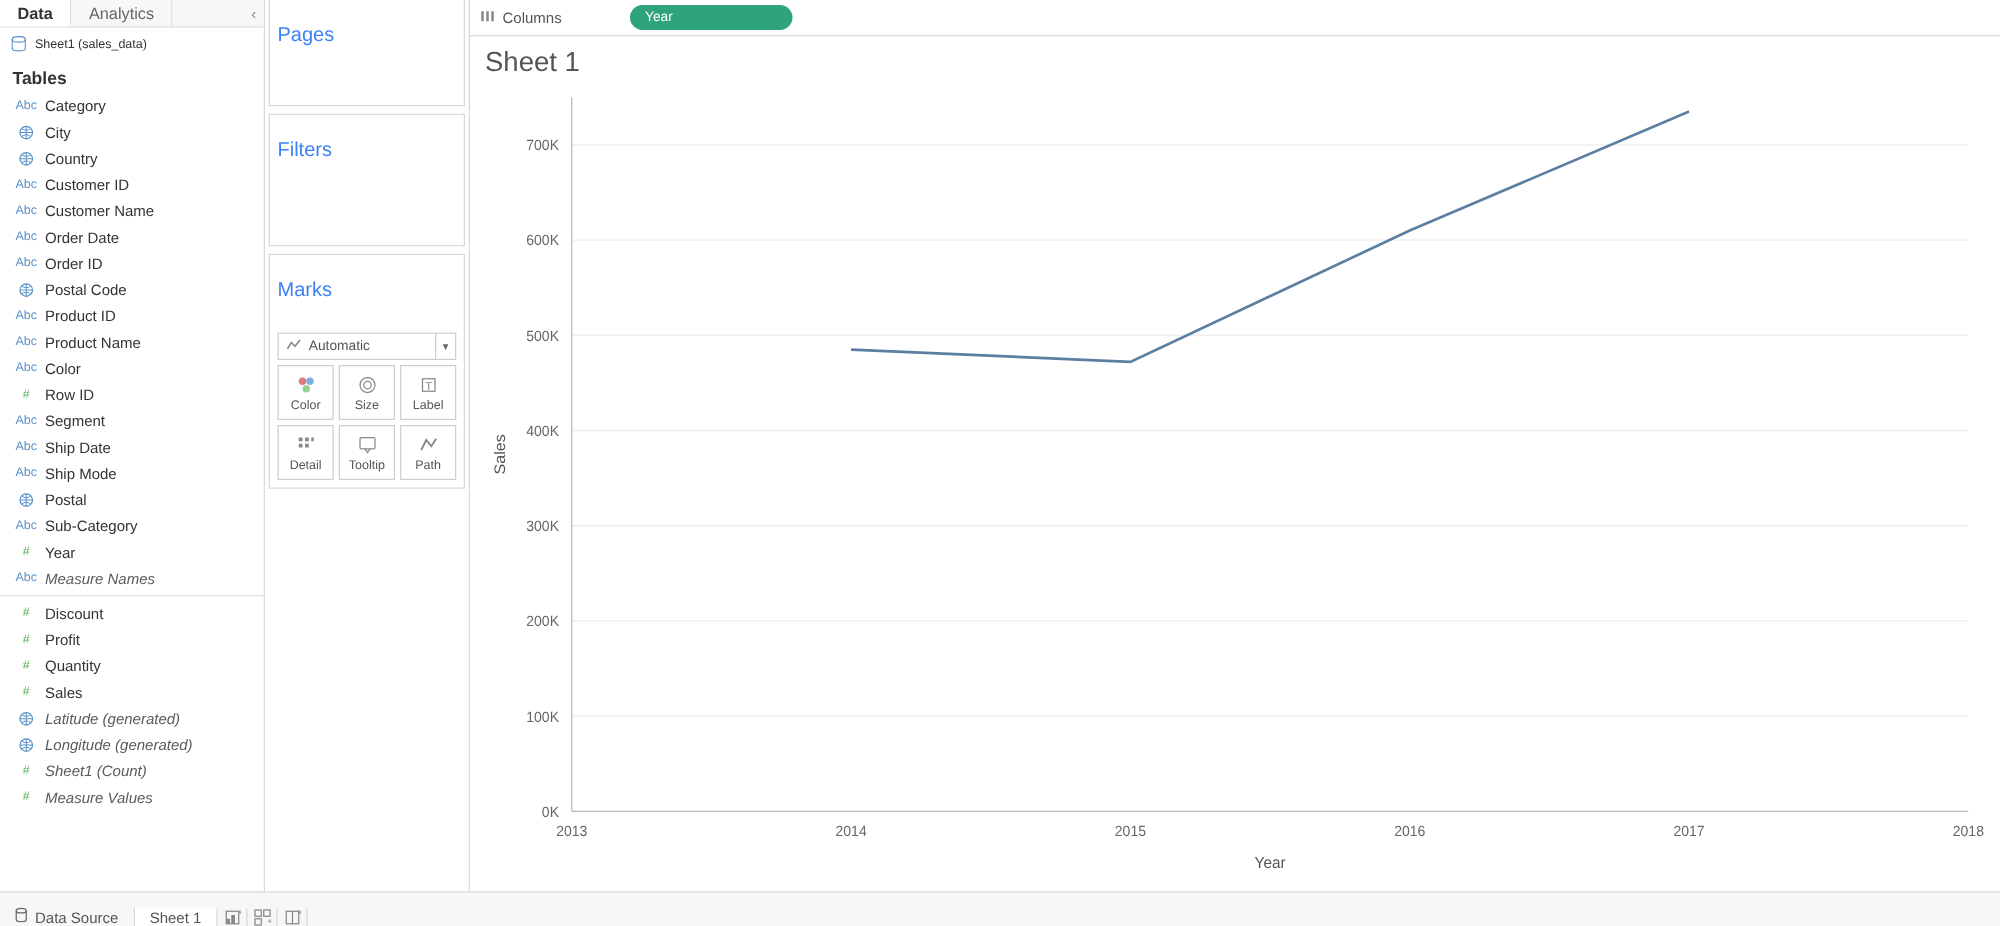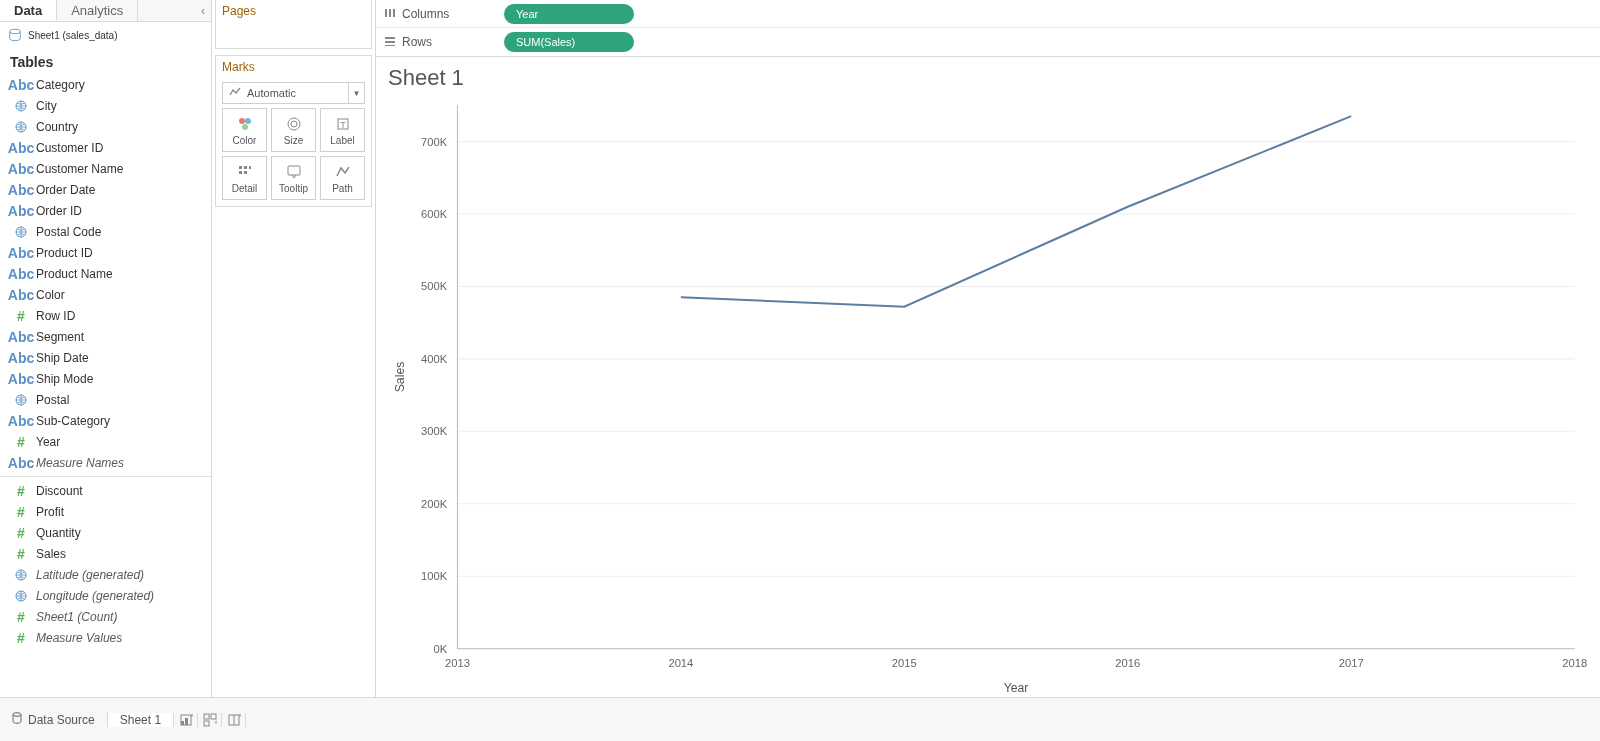--- a/index.html
+++ b/index.html
@@ -19,34 +19,34 @@
 .ds-row { display: flex; align-items: center; padding: 6px 8px; gap: 6px; font-size: 10px; }
 .ds-icon { width: 14px; height: 14px; }
 .search-row { display: flex; align-items: center; padding: 3px 6px; gap: 4px; }
 .search-box { flex: 1; display: flex; align-items: center; border: 1px solid #cfcfcf; border-radius: 2px; height: 22px; padding: 0 4px; }
 .search-box input { border: none; outline: none; flex: 1; font-size: 12px; background: transparent; }
 .search-ic { color: #999; font-size: 11px; }
 .mini-btn { width: 16px; height: 16px; display: flex; align-items: center; justify-content: center; color: #666; cursor: pointer; }
 .section-hdr { padding: 6px 10px 4px 10px; font-weight: 700; font-size: 14px; }
 .field-list { flex: 1; overflow-y: auto; }
 .field { display: flex; align-items: center; padding: 2px 10px 2px 14px; gap: 8px; height: 21px; cursor: pointer; }
-.ficon { width: 14px; height: 12px; display: flex; align-items: center; justify-content: center; font-size: 14px; font-weight: 700; }
+.ficon { width: 14px; height: 12px; display: flex; align-items: center; justify-content: center; font-size: 10px; font-weight: 400; }
 .ficon.abc { color: #5b91c8; }
 .ficon.num { color: #58b158; }
 .ficon.globe { color: #5b91c8; }
 .field .lbl { font-size: 12px; }
 .field.italic .lbl { font-style: italic; color: #5a5a5a; text-align: center; }
 .field.measure .lbl { }
 hr.sep { border: none; border-top: 1px solid #e3e3e3; margin: 3px 0; }
 
 
 .mid-pane { width: 164px; border-right: 1px solid #d9d9d9; display: flex; flex-direction: column; padding: 0; }
 .shelf-card { border: 1px solid #d9d9d9; margin: 0 3px 6px 3px; background: #fff; }
 .shelf-card.first { margin-top: 0; border-top: none; }
-.shelf-title { padding: 4px 6px; font-size: 12px; color: #a16207; }
+.shelf-title { padding: 20px 6px; font-size: 16px; color: #3b82f6; }
 .shelf-body { min-height: 26px; }
 .filters-body { min-height: 46px; }
 .marks-dropdown { margin: 4px 6px; border: 1px solid #cfcfcf; height: 22px; display: flex; align-items: center; padding: 0 6px; font-size: 11px; color: #555; position: relative; }
 .marks-dropdown .line-ic { margin-right: 6px; }
 .marks-dropdown .caret { position: absolute; right: 0; top: 0; bottom: 0; width: 16px; border-left: 1px solid #cfcfcf; display: flex; align-items: center; justify-content: center; font-size: 9px; color: #666; }
 .mark-grid { display: grid; grid-template-columns: repeat(3, 1fr); gap: 4px; padding: 0 6px 6px 6px; }
 .mark-cell { border: 1px solid #cfcfcf; height: 44px; display: flex; flex-direction: column; align-items: center; justify-content: center; gap: 2px; font-size: 10px; color: #555; cursor: pointer; }
 .mark-cell .mic { height: 18px; display: flex; align-items: center; justify-content: center; }
 
 
@@ -59,21 +59,21 @@
 .pill { background: #2fa37a; color: #fff; border-radius: 11px; height: 20px; padding: 0 18px 0 12px; display: flex; align-items: center; font-size: 11px; min-width: 130px; }
 
 .sheet-title { padding: 8px 12px 4px 12px; font-size: 22px; color: #555; }
 
 .chart-wrap { flex: 1; position: relative; padding: 0 10px 10px 10px; }
 svg.chart { width: 100%; height: 100%; }
 .data-line { fill: none; stroke: #5b7ea3; stroke-width: 2; }
 .axis-title { fill: #555; font-size: 12px; }
 
 
-.bottom-bar { height: 44px; border-top: 1px solid #d9d9d9; display: flex; align-items: center; background: #f7f7f7; }
+.bottom-bar { height: 28px; border-top: 1px solid #d9d9d9; display: flex; align-items: flex-end; background: #f7f7f7; }
 .btab { padding: 0 12px; display: flex; align-items: center; gap: 6px; border-right: 1px solid #d9d9d9; font-size: 12px; color: #555; cursor: pointer; }
 .btab.active { background: #fff; font-weight: 500; }
 .bicon { width: 24px; display: flex; align-items: center; justify-content: center; border-right: 1px solid #d9d9d9; color: #666; cursor: pointer; }
 
 </style>
 </head>
 <body>
 
 <div class="app">
   <div class="main-row">
@@ -233,20 +233,24 @@
             <span class="ficon num">#</span>
             <span class="lbl">Measure Values</span>
           </div>
         </div>
     </div>
 
     <div class="mid-pane">
       <div class="shelf-card first">
         <div class="shelf-title">Pages</div>
         <div class="shelf-body"></div>
+      </div>
+      <div class="shelf-card">
+        <div class="shelf-title">Filters</div>
+        <div class="shelf-body filters-body"></div>
       </div>
       <div class="shelf-card">
         <div class="shelf-title">Marks</div>
         <div class="marks-dropdown">
           <span class="line-ic">
             <svg width="12" height="10" viewBox="0 0 12 10">
                 <path d="M1 8 L4 3 L7 6 L11 1" fill="none" stroke="#888" stroke-width="1.3"></path>
               </svg>
           </span>
           <span>Automatic</span>
@@ -322,35 +326,20 @@
               <svg width="12" height="10" viewBox="0 0 12 10">
                   <rect x="1" y="1" width="2" height="8" fill="#888"></rect>
                   <rect x="5" y="1" width="2" height="8" fill="#888"></rect>
                   <rect x="9" y="1" width="2" height="8" fill="#888"></rect>
                 </svg>
             </span>
             <span>Columns</span>
           </div>
           <div class="pill">
               <span>Year</span>
-            </div>
-        </div>
-        <div class="shelf-row">
-          <div class="shelf-label">
-            <span class="shelf-ic">
-              <svg width="12" height="10" viewBox="0 0 12 10">
-                  <rect x="1" y="1" width="10" height="2" fill="#888"></rect>
-                  <rect x="1" y="5" width="10" height="2" fill="#888"></rect>
-                  <rect x="1" y="9" width="10" height="1" fill="#888"></rect>
-                </svg>
-            </span>
-            <span>Rows</span>
-          </div>
-          <div class="pill">
-              <span>SUM(Sales)</span>
             </div>
         </div>
       </div>
       <div class="sheet-title">Sheet 1</div>
       <div class="chart-wrap">
         <svg class="chart" id="chart-svg" viewBox="0 0 1180 590" preserveAspectRatio="none">
             <line x1="70" y1="540" x2="1165" y2="540" stroke="#eee"></line>
             <text x="60" y="544" text-anchor="end" fill="#666" font-size="11">0K</text>
             <line x1="70" y1="469.3333333333333" x2="1165" y2="469.3333333333333" stroke="#eee"></line>
             <text x="60" y="473.3333333333333" text-anchor="end" fill="#666" font-size="11">100K</text>

